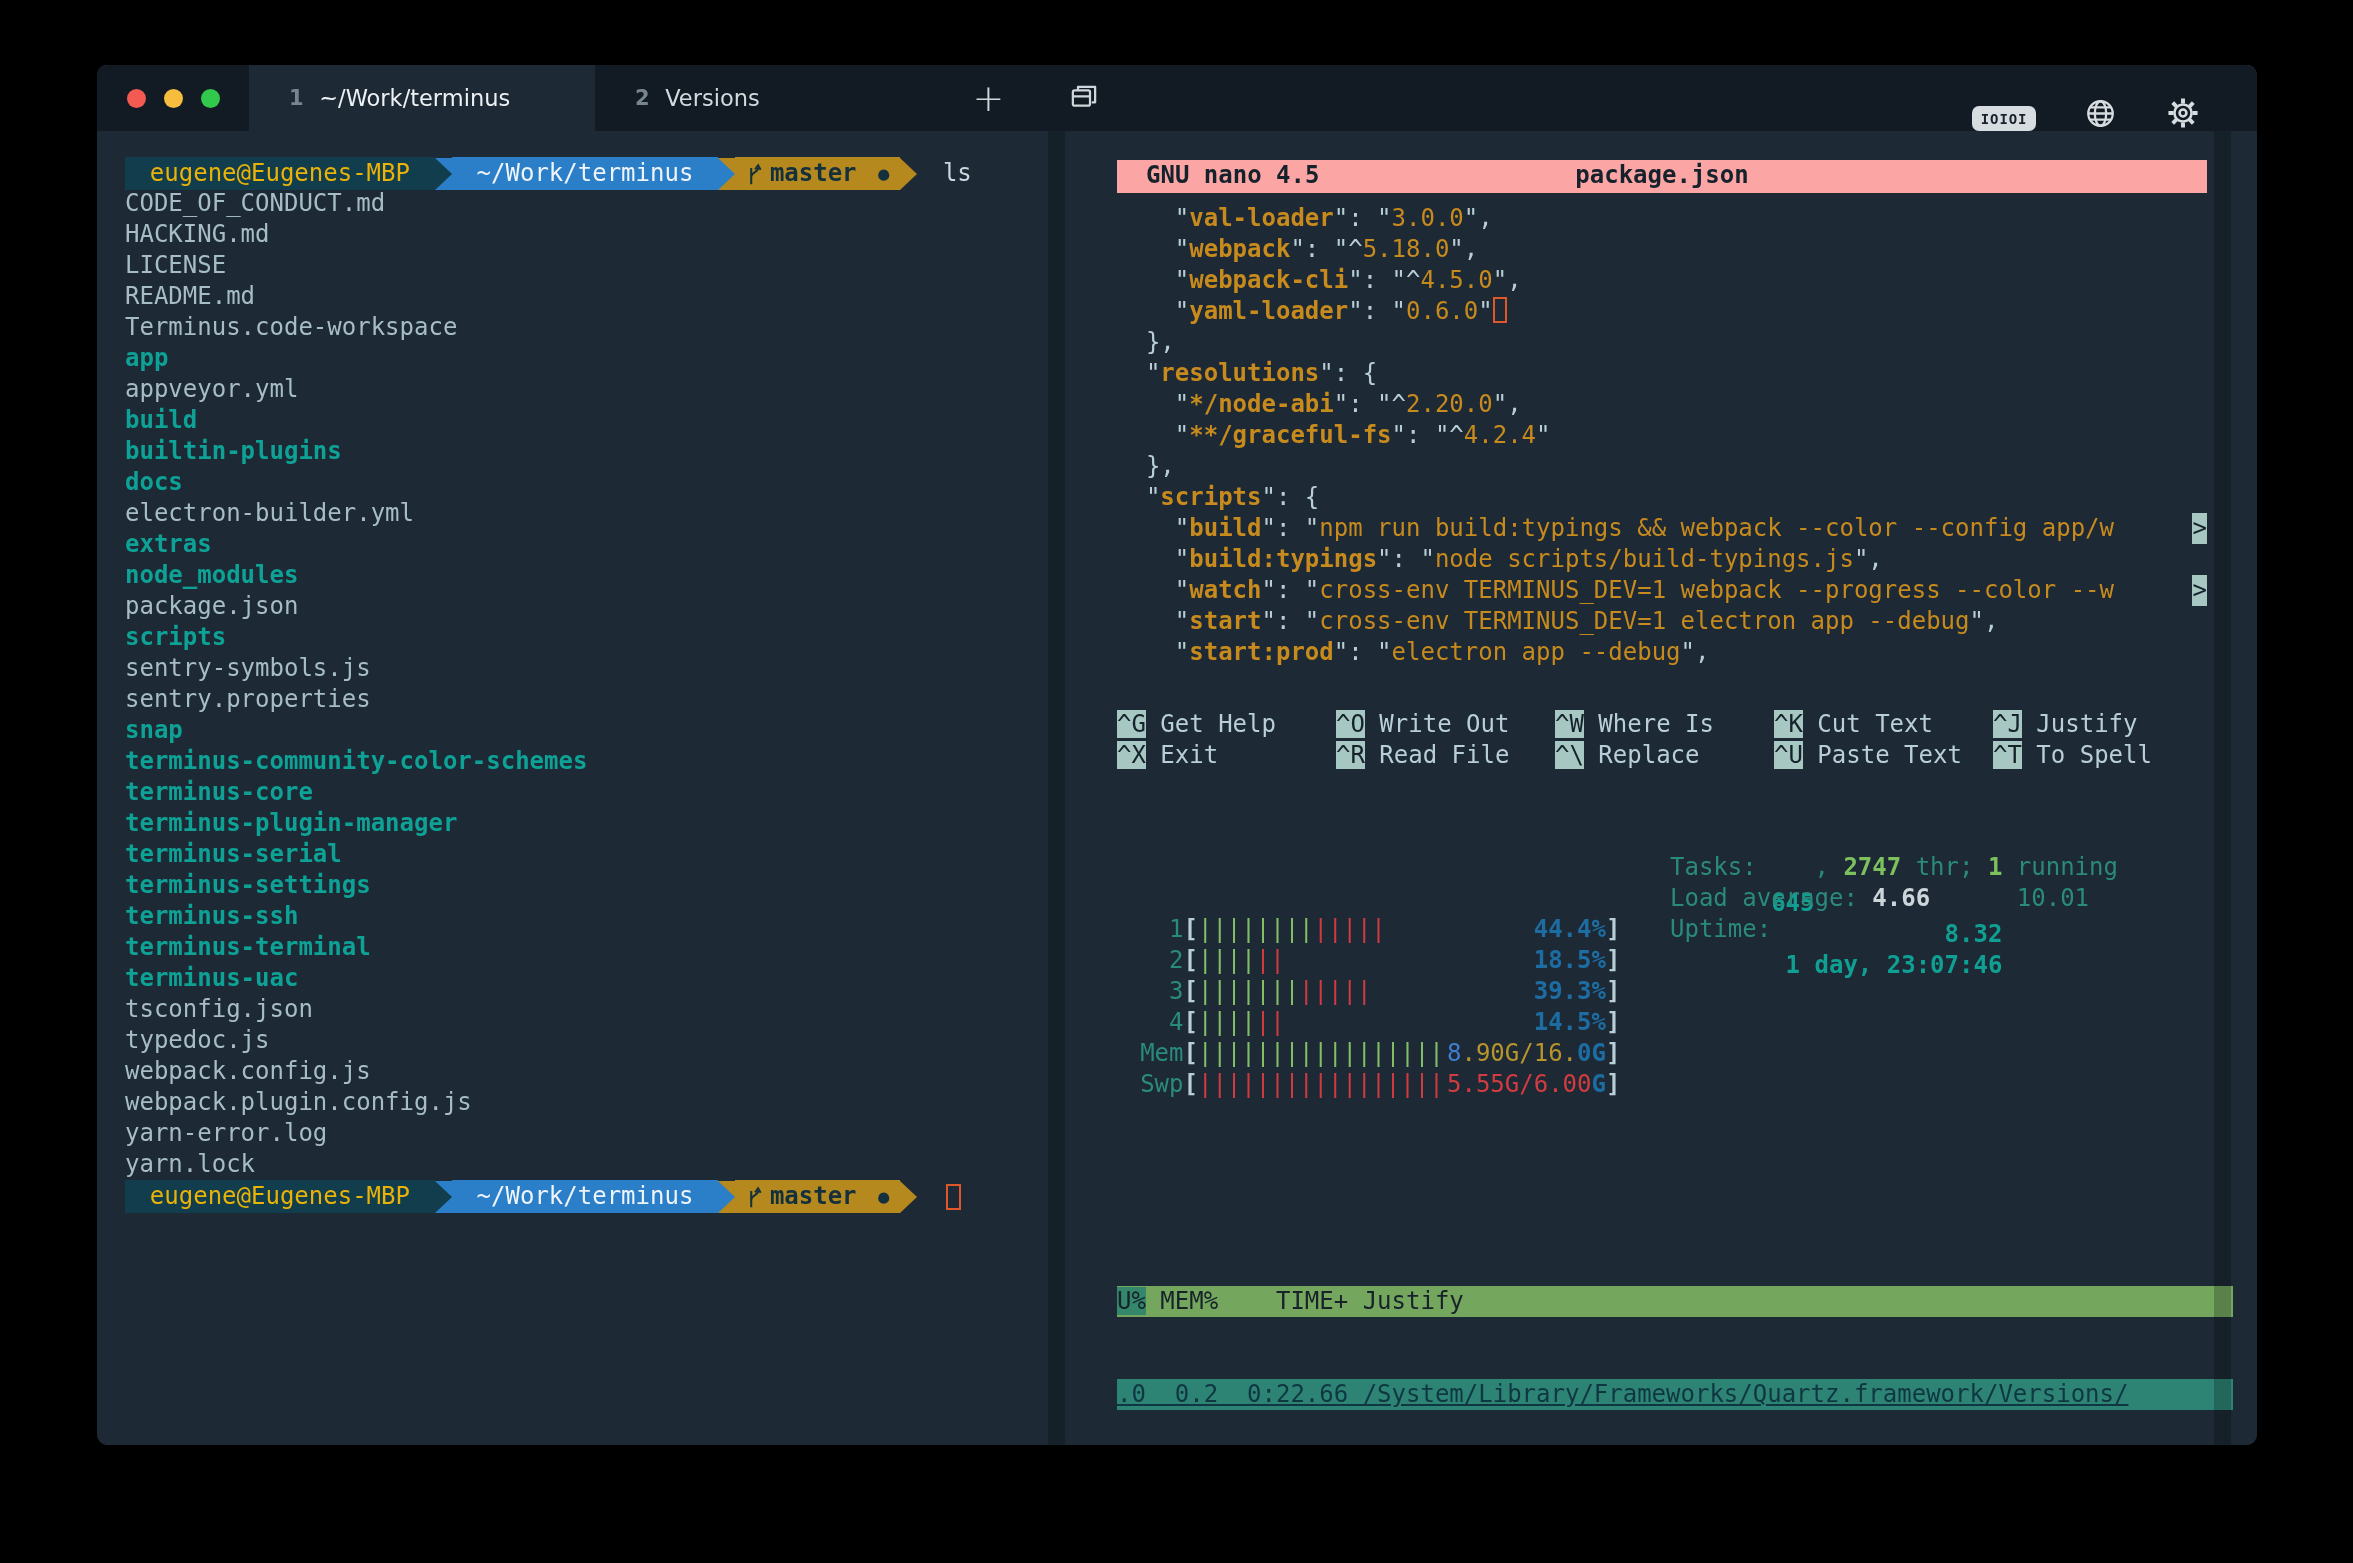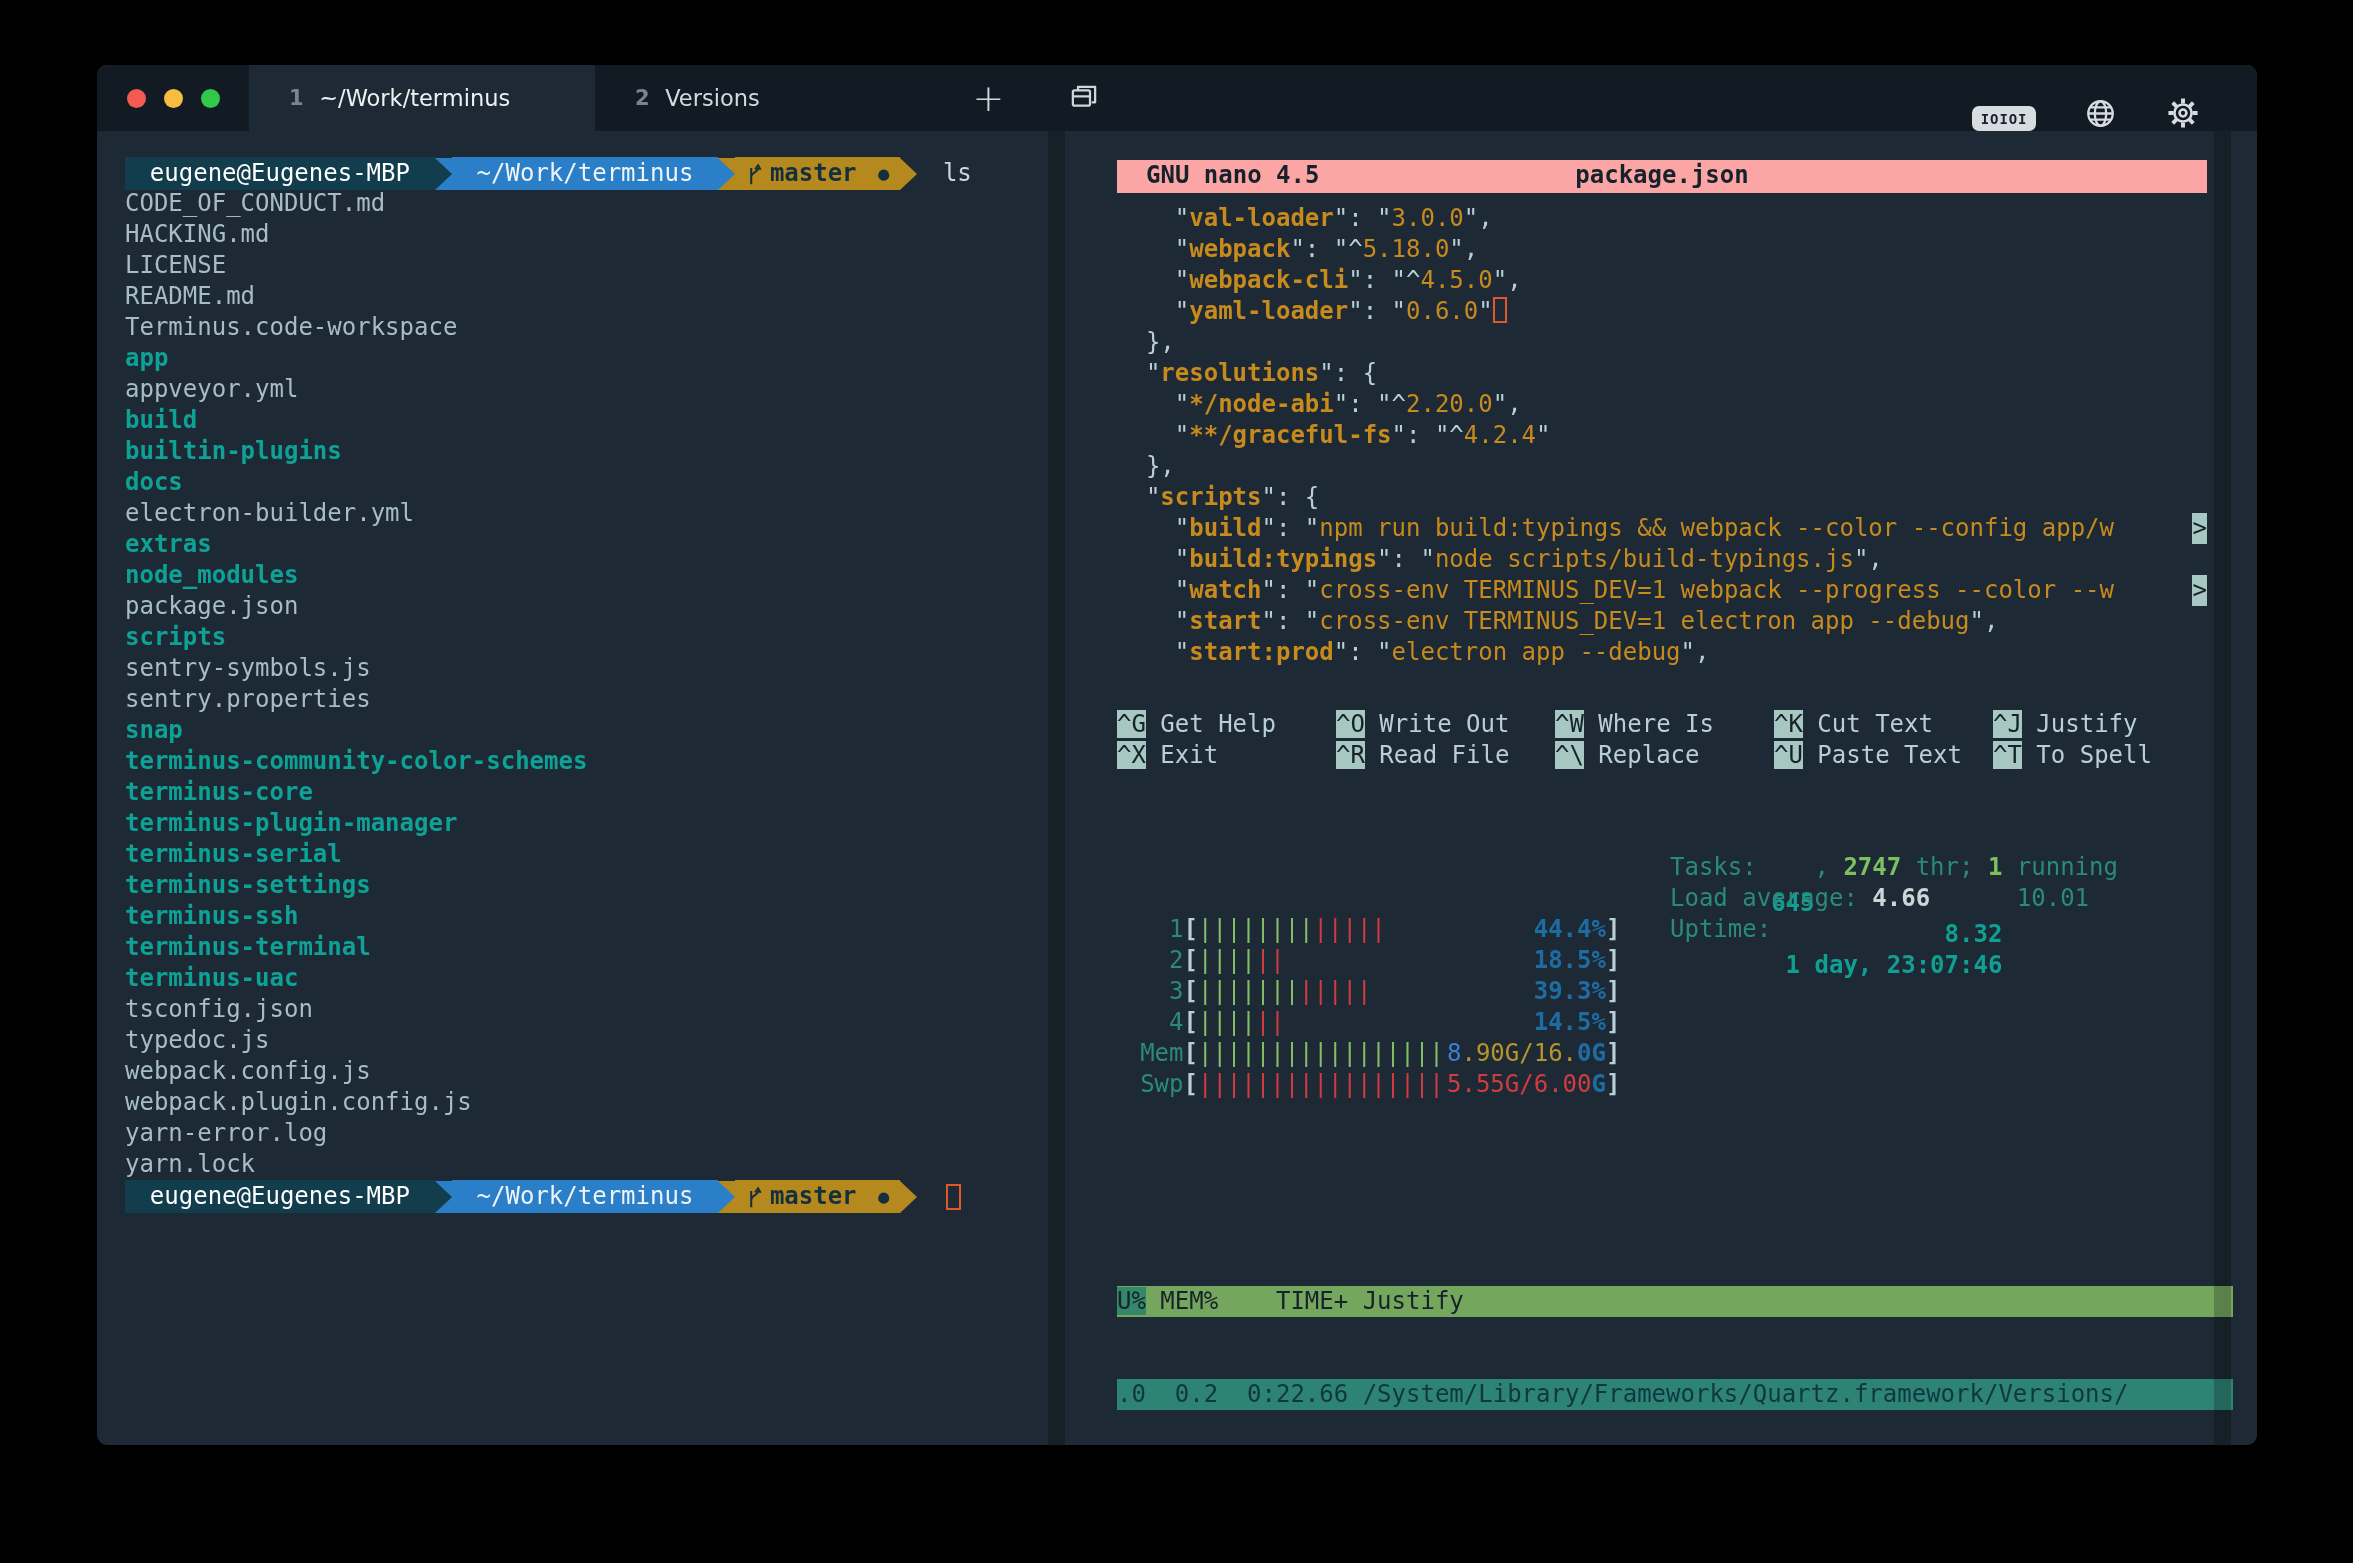--- a/index.html
+++ b/index.html
@@ -29,21 +29,21 @@
   .content{position:absolute;left:0;top:66px;right:0;bottom:0;background:#1d2935;}
   .mono{font-family:"DejaVu Sans Mono",monospace;font-size:24px;line-height:31px;white-space:pre;}
   .scrollstrip{position:absolute;top:0;bottom:0;width:17.3px;background:rgba(0,0,0,.22);}
   
   .left-pane{position:absolute;left:0;top:0;width:951px;bottom:0;padding:26px 0 0 28px;box-sizing:border-box;}
   .tline{height:31px;color:#a7bdc6;}
   .tline .dir{color:#0ea195;font-weight:bold;}
   
   .prompt{display:flex;align-items:center;height:33px;margin:0 0 -1.7px 0;}
   .pseg{display:flex;align-items:center;height:33px;padding:0 10.4px;}
-  .pseg.user{background:#123d4d;color:#ffffff;}
+  .pseg.user{background:#123d4d;color:#eab308;}
   .pseg.path{background:#2b7ec8;color:#eef4f8;}
   .pseg.branch{background:#b5891e;color:#14303c;font-weight:bold;gap:7px;}
   .parr{width:0;height:0;border-top:16.4px solid transparent;border-bottom:16.4px solid transparent;border-left:17.3px solid transparent;}
   .cmd{color:#c9d8de;margin-left:26px;}
   .cursor{display:inline-block;width:14.7px;height:26px;border:2.6px solid #e0582a;box-sizing:border-box;}
   .prompt .cursor{margin-left:29px;}
   .dot{font-size:19px;}
   
   .right-pane{position:absolute;left:975px;top:0;right:0;bottom:0;padding:29px 0 0 45px;box-sizing:border-box;}
   
@@ -67,21 +67,21 @@
   .mbar{display:inline-flex;justify-content:space-between;width:408px;}
   .g{color:#83bd66;} .r{color:#cf3b41;}
   .pct{color:#1d6da3;font-weight:bold;}
   .mblue{color:#3f7dd0;} .mbblue{color:#1d6da3;font-weight:bold;} .myel{color:#b8942c;} .mred{color:#d23c40;}
   .hinfo{position:absolute;left:553px;top:0;}
   .t{color:#2a8a7c;} .bt{color:#0fa093;font-weight:bold;margin-top:36px;} .bgr{color:#7cc15e;font-weight:bold;} .bw{color:#ccd6da;font-weight:bold;}
   .ptable{margin-top:31px;width:1116px;}
   .phead{height:31px;background:#74a65e;color:#17222b;}
   .psort{background:#35876c;}
   .prow{height:31px;color:#a7bdc6;overflow:hidden;}
-  .prow.sel{background:#2e8474;color:#0f3742;}
+  .prow.sel{background:#2e8474;color:#0f3742;text-decoration:underline;}
   svg{display:block;}
 </style>
 </head>
 <body>
 
 <div class="window">
 
   <div class="tabbar">
     <div class="lights">
       <div class="light red"></div>

